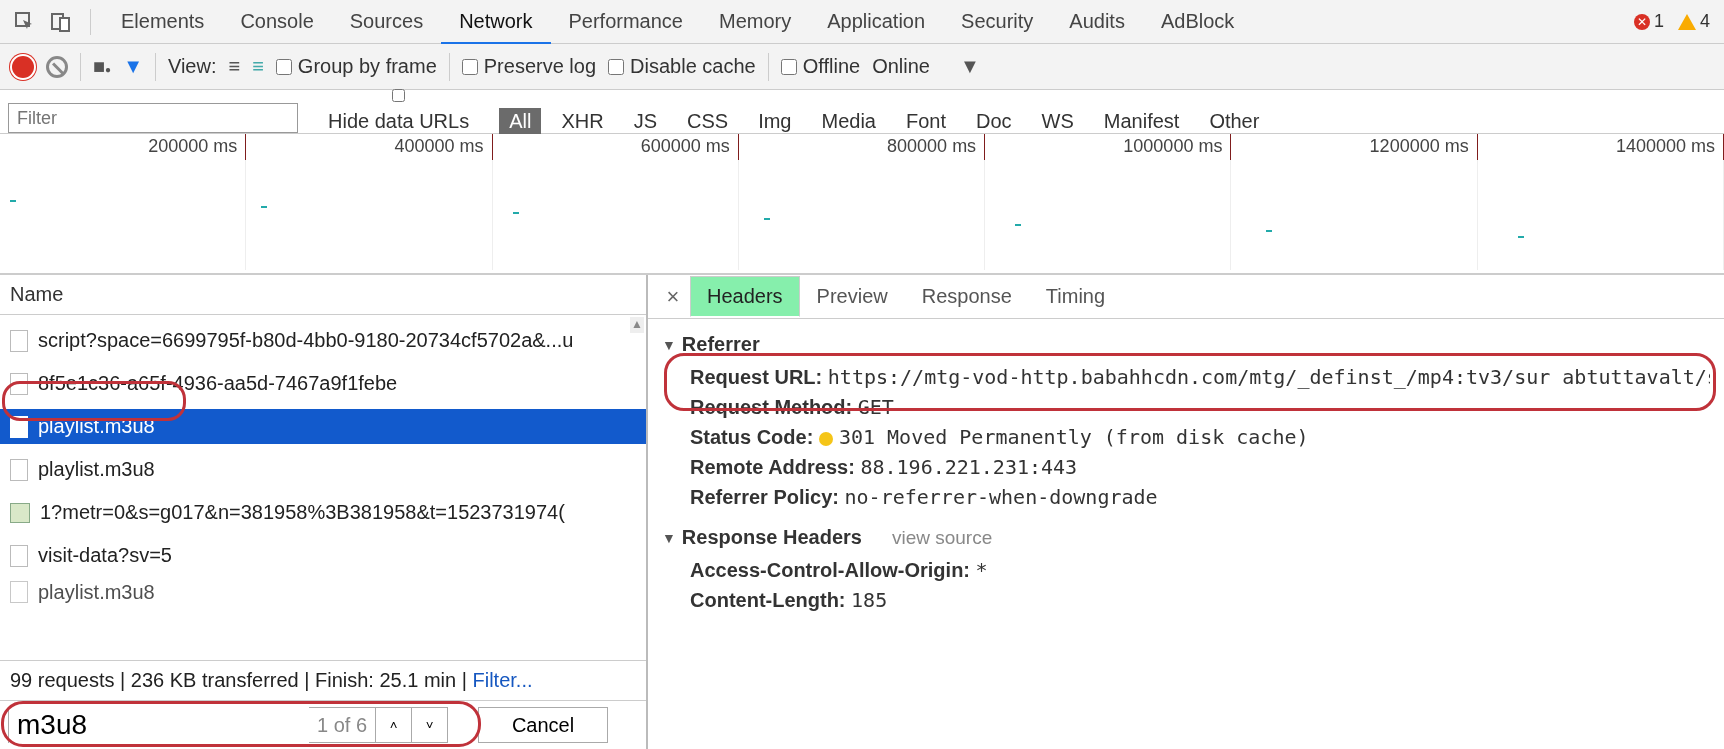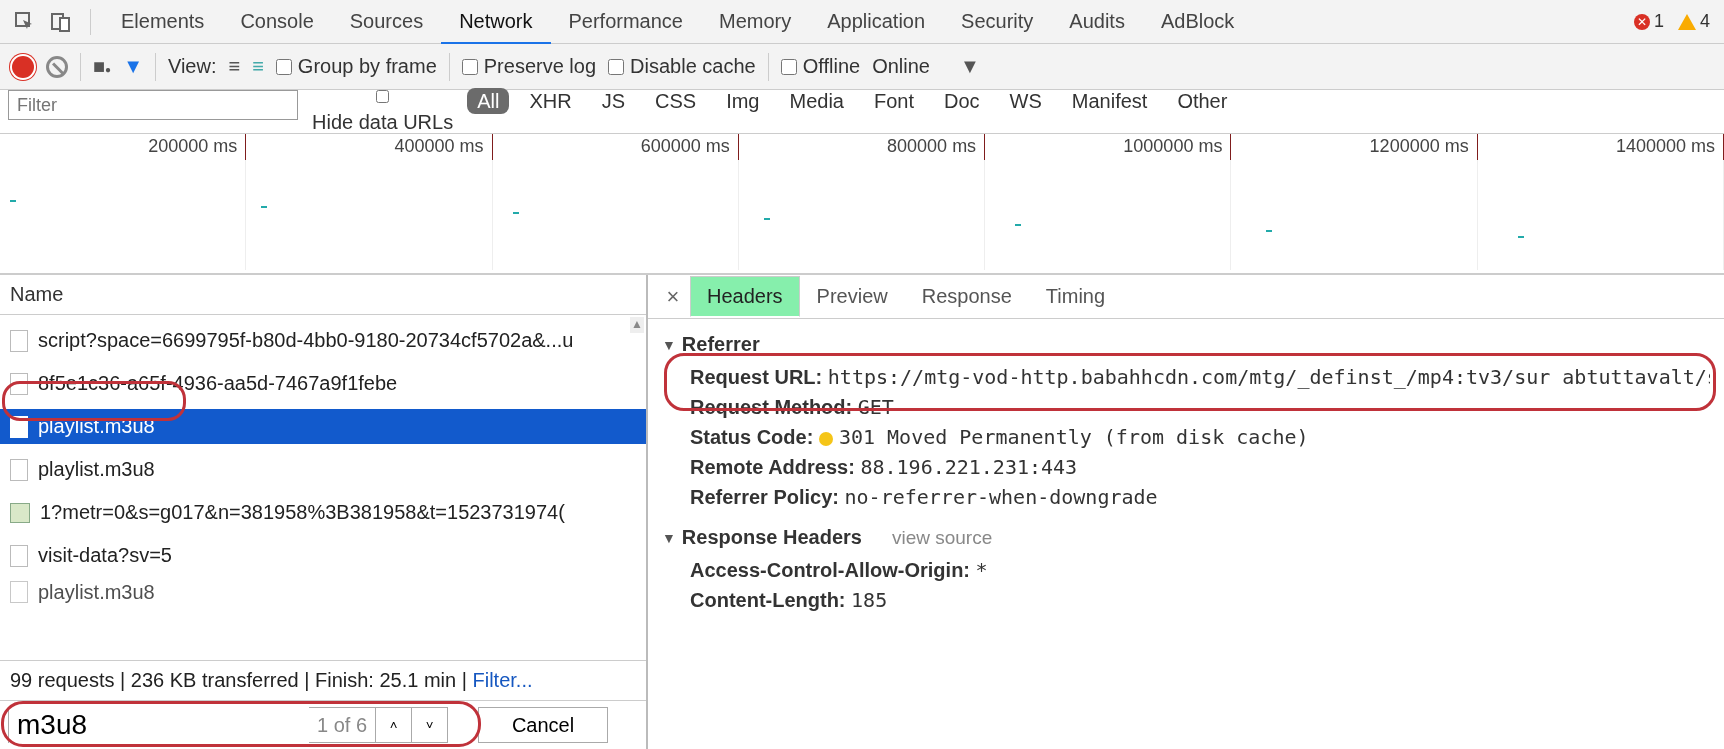--- a/index.html
+++ b/index.html
@@ -58,33 +58,33 @@
 .toolbar .sep { width:1px; height:28px; background:#ccc; }
 .toolbar .camera { color:#555; font-size:20px;}
 .toolbar .funnel { color:#1a73e8; font-size:20px;}
 .toolbar .viewlabel { color:#333; }
 .toolbar .chk { display:inline-flex; align-items:center; gap:6px; color:#333;}
 .toolbar input[type=checkbox]{ width:16px; height:16px;}
 .toolbar .dropdown-caret { margin-left: 18px; color:#555; }
 
 
 .filterbar {
-  display: flex; align-items: flex-start;
+  display: flex; align-items: flex-end;
   height: 44px;
   border-bottom: 1px solid #ccc;
   padding: 0 8px;
-  gap: 14px;
+  gap: 30px;
   font-size: 20px;
 }
 .filterbar input.filter {
   width: 290px; height: 30px; border:1px solid #999; padding:2px 8px;
   font-size: 18px;
 }
 .pill {
-  padding: 2px 10px; border-radius: 8px; color:#333;
+  padding: 2px 10px; border-radius: 0; color:#333;
 }
 .pill.active { background:#6b6b6b; color:#fff; }
 .filterbar .chk { display:inline-flex; align-items:center; gap:8px;flex-direction:column;}
 
 
 .timeline {
   height: 140px; border-bottom:1px solid #ccc; position:relative;
   background:#fff;
 }
 .tl-labels { display:flex; height:26px; }

